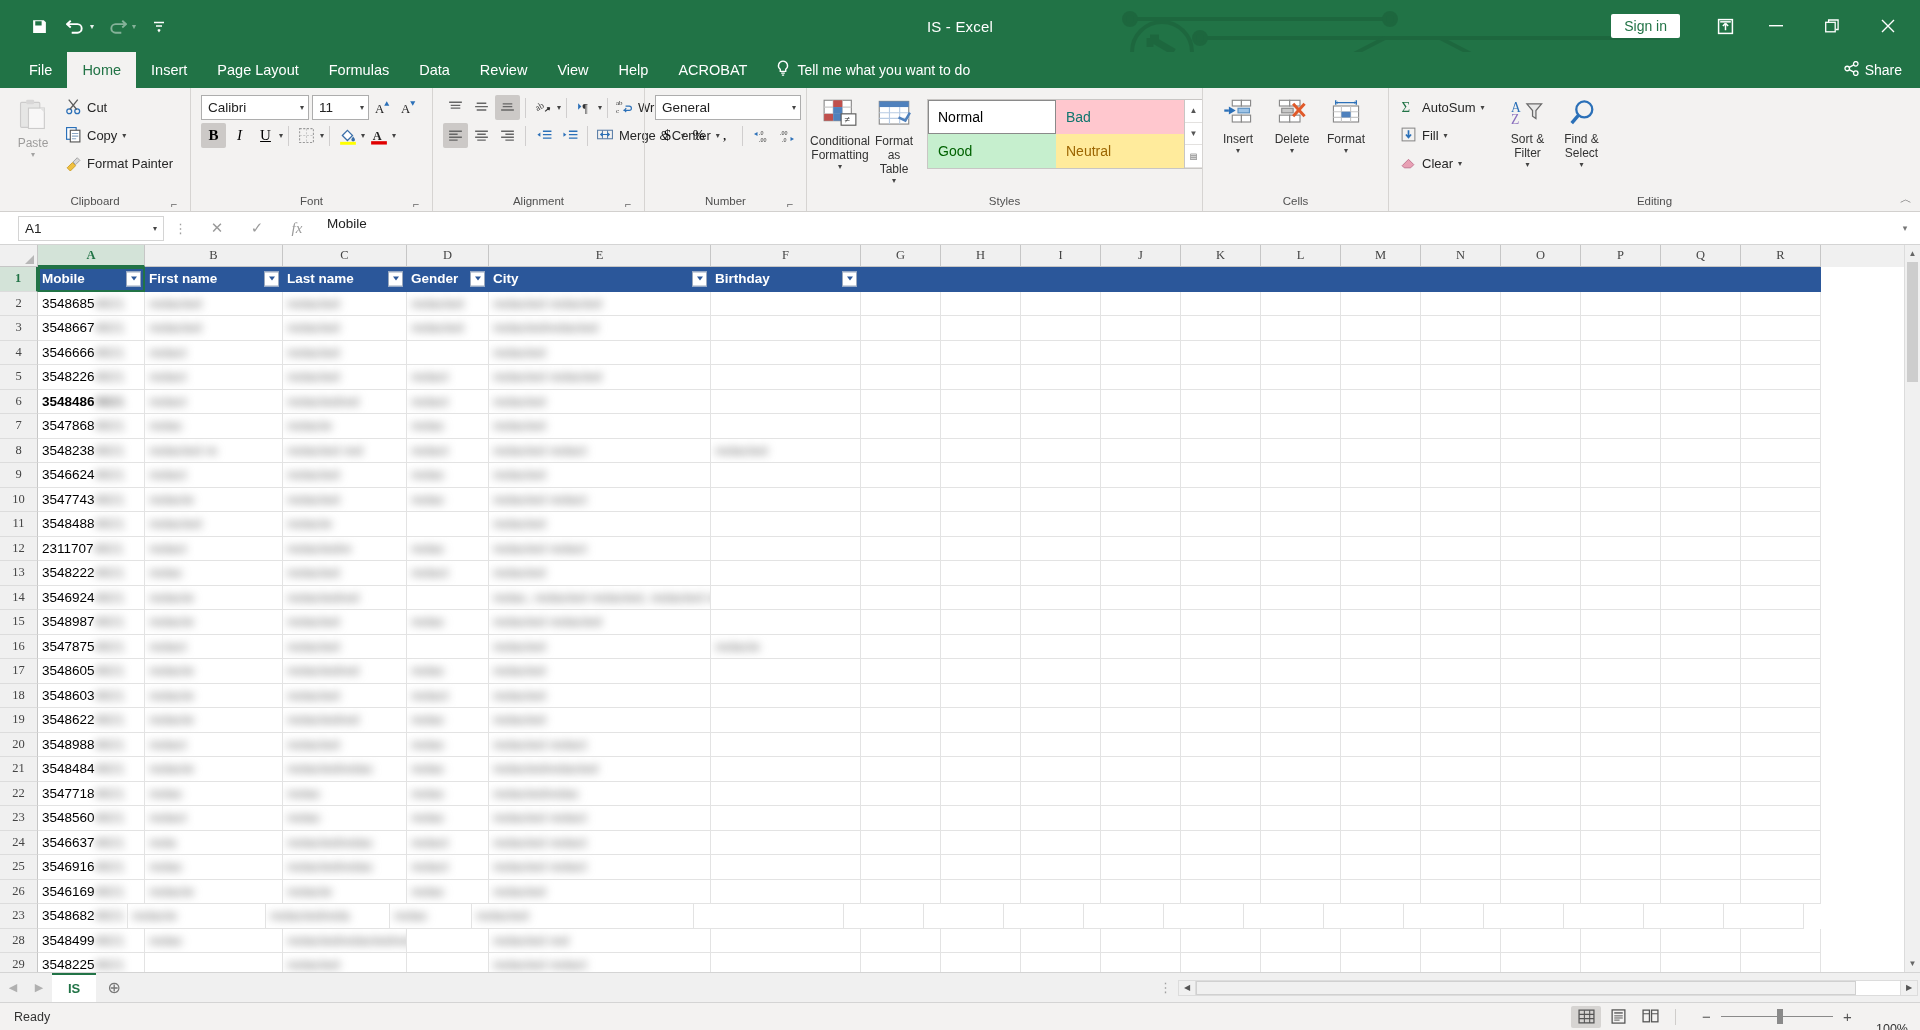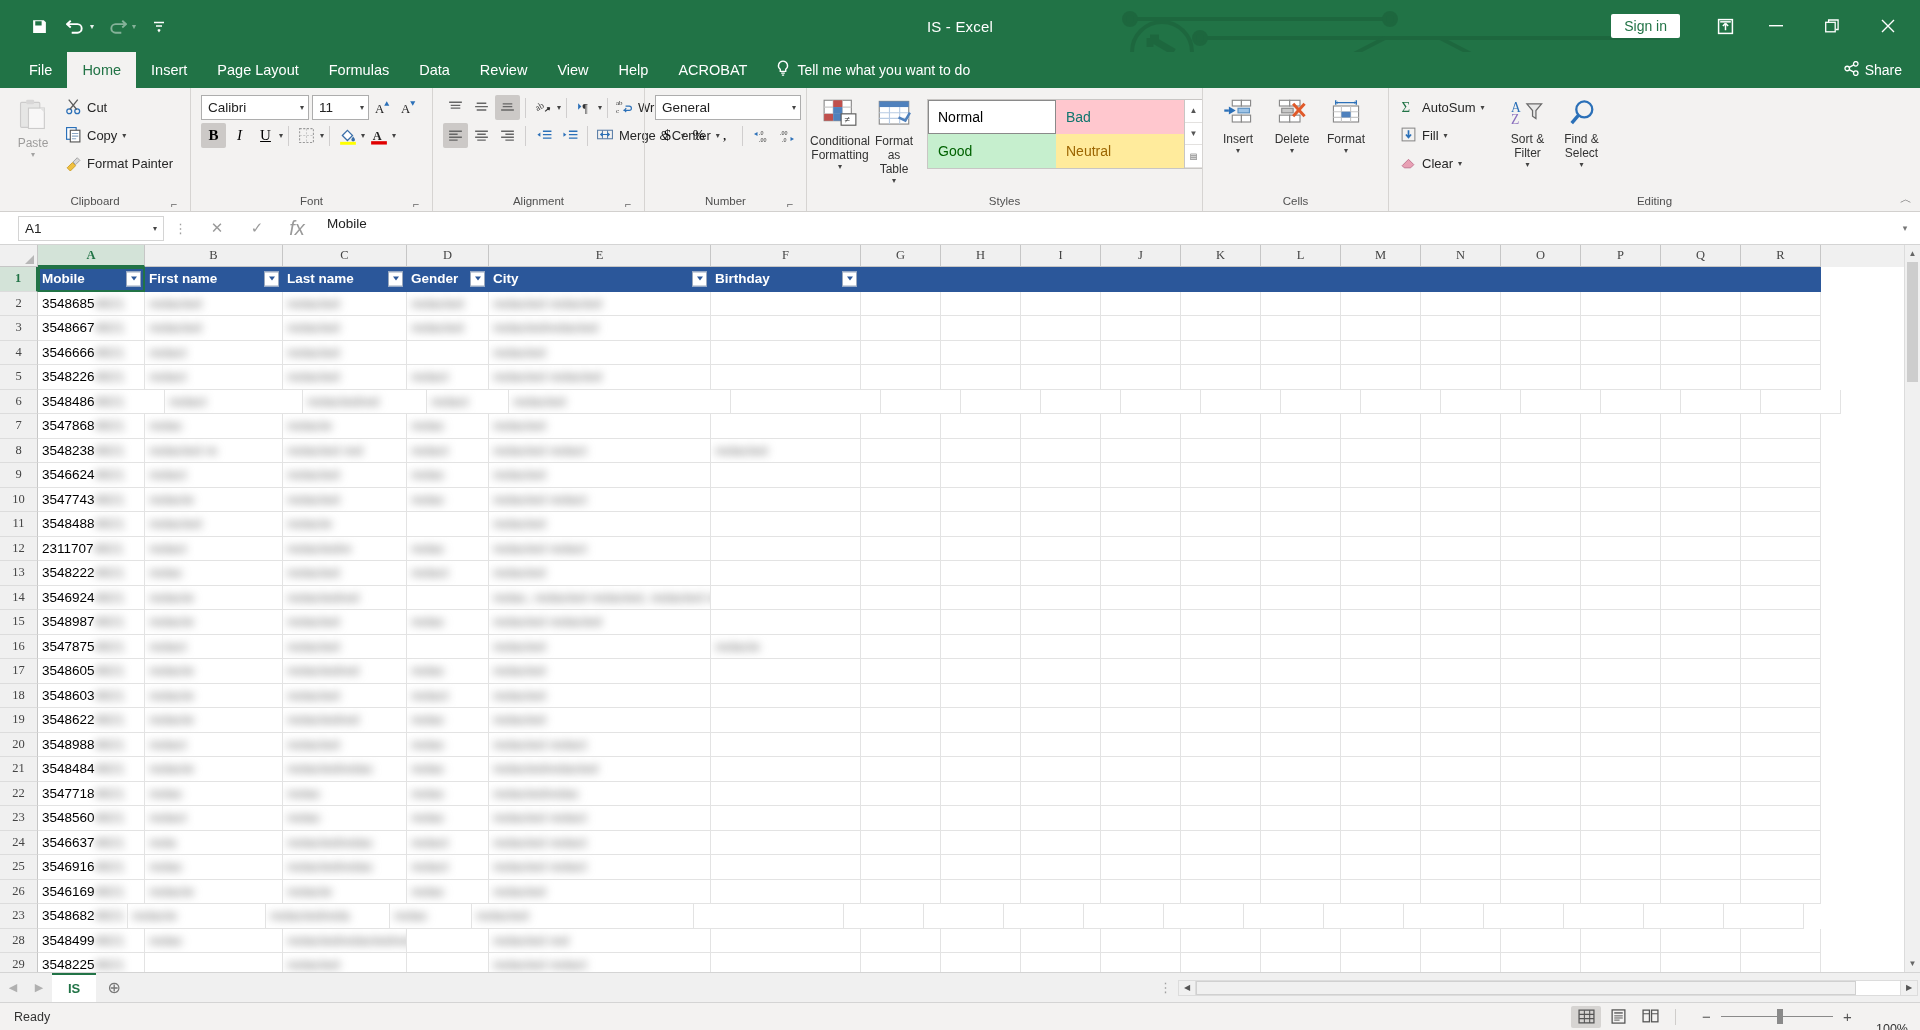--- a/index.html
+++ b/index.html
@@ -730,21 +730,21 @@
 
 <div class="formulabar">
   <div class="namebox">
     <span>A1</span>
     <span class="caret">▾</span>
   </div>
   <div class="fb-dots">⋮</div>
   <div class="fb-icon">✕</div>
   <div class="fb-icon">✓</div>
   <div class="fb-icon">
-      <i style="font-family:Liberation Sans, sans-serif;font-size:20px">fx</i>
+      <i style="font-family:Liberation Serif, serif;font-size:15px">fx</i>
     </div>
   <div class="fb-input">Mobile</div>
   <div class="fb-expand">▾</div>
 </div>
 
 <div class="gridwrap">
   <div class="grid-scroll">
     <div class="grid-main">
       <div class="colhead">
         <div class="corner"></div>
@@ -930,21 +930,21 @@
             <div class="cell" style="width: 80px;"></div>
             <div class="cell" style="width: 80px;"></div>
             <div class="cell" style="width: 80px;"></div>
             <div class="cell" style="width: 80px;"></div>
             <div class="cell" style="width: 80px;"></div>
             <div class="cell" style="width: 80px;"></div>
             <div class="cell" style="width: 80px;"></div>
           </div>
           <div class="grow">
             <div class="rh">6</div>
-            <div class="cell" style="width: 127px;">
+            <div class="cell" style="width: 107px; font-weight: bold;">
               <span>3548486</span>
               <span class="blur">4821</span>
             </div>
             <div class="cell" style="width: 138px;">
               <span class="blur">redact</span>
             </div>
             <div class="cell" style="width: 124px;">
               <span class="blur">redactedred</span>
             </div>
             <div class="cell" style="width: 82px;">

